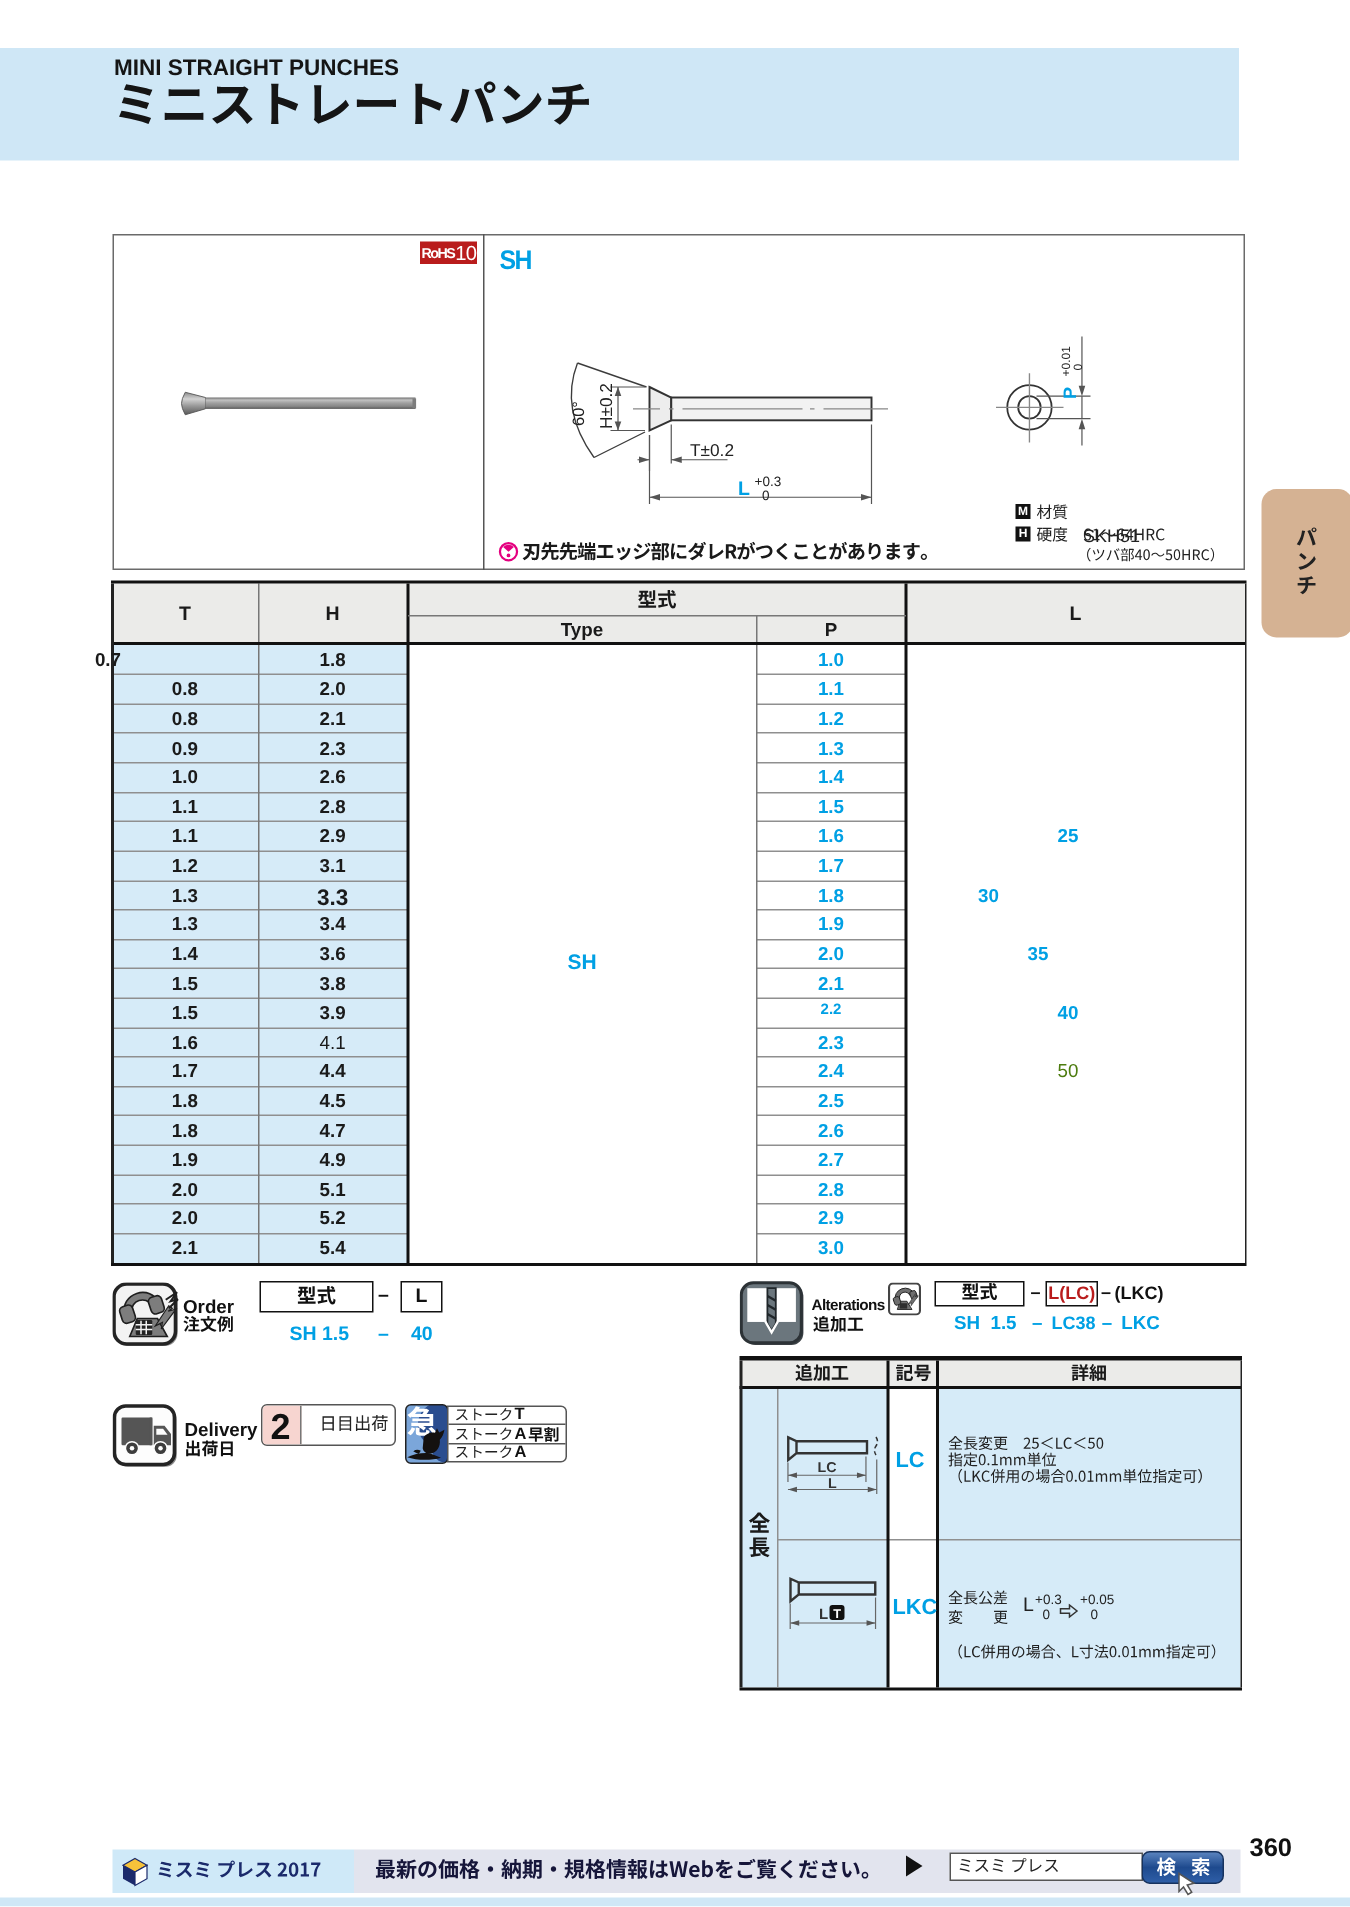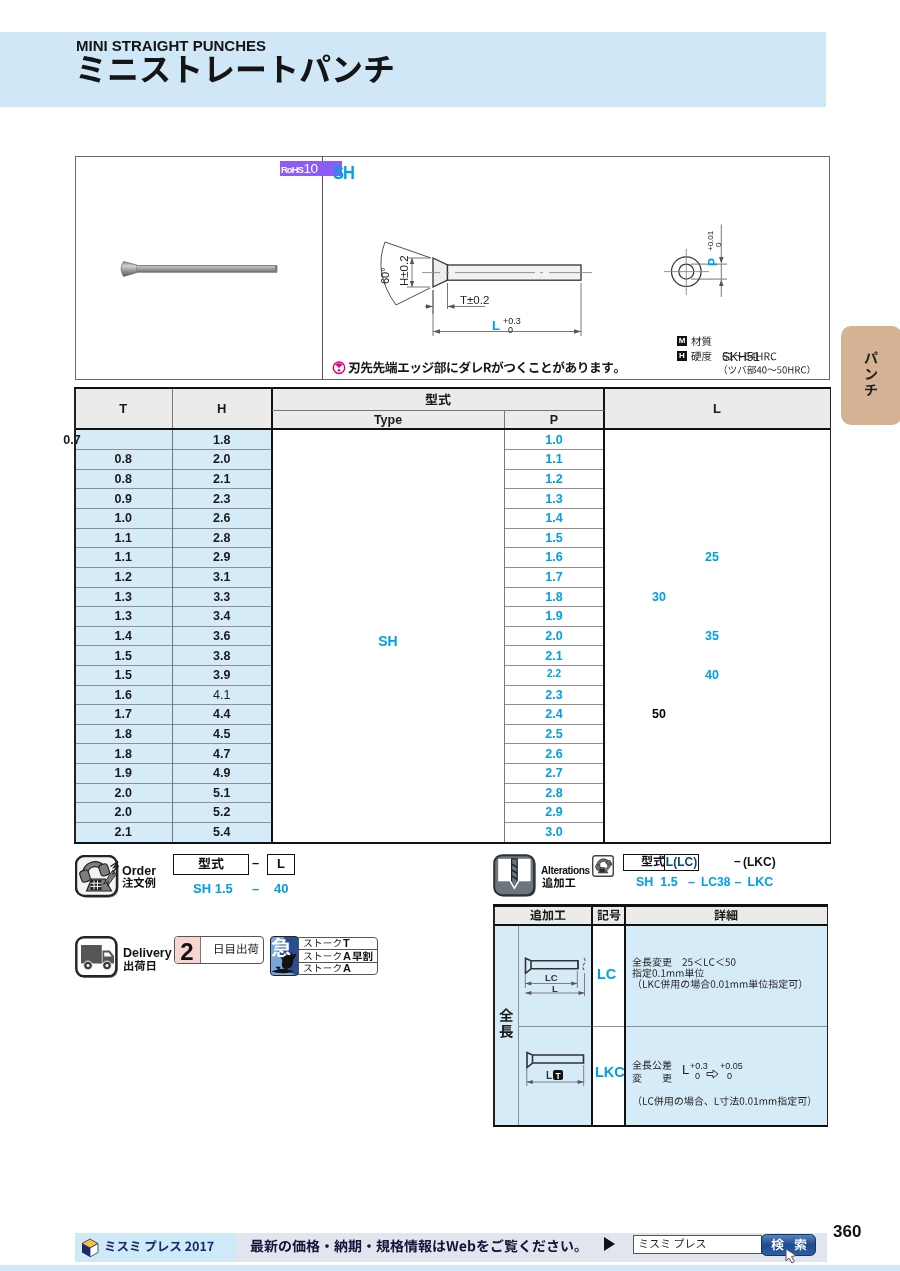--- a/index.html
+++ b/index.html
@@ -36,21 +36,21 @@
 <stop offset="0" stop-color="#8a8a8a"></stop>
         <stop offset="0.3" stop-color="#d2d2d2"></stop>
         <stop offset="0.6" stop-color="#9a9a9a"></stop>
         <stop offset="1" stop-color="#585858"></stop>
       </linearGradient>
     </defs>
 <path d="M5.5 6.5 L19 10 L19 17.5 L5.5 21.5 Q3 17 3 14 Q3 11 5.5 6.5 Z" fill="url(#met2)" stroke="#555" stroke-width="0.6"></path>
 <rect x="19" y="10" width="140" height="7.6" fill="url(#met)"></rect>
 <rect x="157" y="10.6" width="2.4" height="6.6" fill="#7d7d7d"></rect>
 </svg>
-<div class="abs" style="left:279.5px;top:160.5px;width:62px;height:15.5px;background:#8b5cf6;color:#fff;white-space:nowrap;overflow:hidden">
+<div class="abs" style="left:279.5px;top:160.5px;width:38px;height:15.5px;background:#b91c1c;color:#fff;white-space:nowrap;overflow:hidden">
 <span style="position:absolute;left:1.5px;top:3.6px;font-size:9.5px;font-weight:bold;letter-spacing:-1px">RoHS</span>
     <span style="position:absolute;left:24px;top:0.6px;font-size:13.5px;font-weight:normal;letter-spacing:-0.5px">10</span>
   </div>
 <div class="abs b" style="left:332.5px;top:162.5px;font-size:18px;letter-spacing:-1.2px;color:#00a0e4;transform:scaleX(0.92);transform-origin:0 0">SH</div>
 <svg class="abs" style="left:323px;top:156px" width="507" height="224" viewBox="0 0 507 224">
 <g stroke="#3c3c3c" fill="none" stroke-width="1">
 
 <path d="M108 102 L62 86" stroke-width="0.9"></path>
 <path d="M107 132 L73 149" stroke-width="0.9"></path>
 <path d="M62 86 Q50 117 73 149" stroke-width="0.9"></path>
@@ -196,44 +196,44 @@
 <div class="abs" style="left:161.75px;top:530.8000000000001px;width:120px;text-align:center;font-size:12.5px;font-weight:bold;color:#1a1a1a">2.8</div>
 <div class="abs" style="left:494.0px;top:530.8000000000001px;width:120px;text-align:center;font-size:12.5px;font-weight:bold;color:#00a0e4">1.5</div>
 <div class="abs" style="left:63.25px;top:550.4200000000001px;width:120px;text-align:center;font-size:12.5px;font-weight:bold;color:#1a1a1a">1.1</div>
 <div class="abs" style="left:161.75px;top:550.4200000000001px;width:120px;text-align:center;font-size:12.5px;font-weight:bold;color:#1a1a1a">2.9</div>
 <div class="abs" style="left:494.0px;top:550.4200000000001px;width:120px;text-align:center;font-size:12.5px;font-weight:bold;color:#00a0e4">1.6</div>
 <div class="abs" style="left:652.0px;top:550.4200000000001px;width:120px;text-align:center;font-size:12.5px;font-weight:bold;color:#00a0e4">25</div>
 <div class="abs" style="left:63.25px;top:570.0400000000001px;width:120px;text-align:center;font-size:12.5px;font-weight:bold;color:#1a1a1a">1.2</div>
 <div class="abs" style="left:161.75px;top:570.0400000000001px;width:120px;text-align:center;font-size:12.5px;font-weight:bold;color:#1a1a1a">3.1</div>
 <div class="abs" style="left:494.0px;top:570.0400000000001px;width:120px;text-align:center;font-size:12.5px;font-weight:bold;color:#00a0e4">1.7</div>
 <div class="abs" style="left:63.25px;top:589.6600000000001px;width:120px;text-align:center;font-size:12.5px;font-weight:bold;color:#1a1a1a">1.3</div>
-<div class="abs" style="left:161.75px;top:589.6600000000001px;width:120px;text-align:center;font-size:12px;font-weight:bold;color:#1a1a1a">3.3</div>
+<div class="abs" style="left:161.75px;top:589.6600000000001px;width:120px;text-align:center;font-size:15px;font-weight:bold;color:#1a1a1a">3.3</div>
 <div class="abs" style="left:494.0px;top:589.6600000000001px;width:120px;text-align:center;font-size:12.5px;font-weight:bold;color:#00a0e4">1.8</div>
 <div class="abs" style="left:652.0px;top:589.6600000000001px;width:120px;font-size:12.5px;font-weight:bold;color:#00a0e4">30</div>
 <div class="abs" style="left:63.25px;top:609.2800000000001px;width:120px;text-align:center;font-size:12.5px;font-weight:bold;color:#1a1a1a">1.3</div>
 <div class="abs" style="left:161.75px;top:609.2800000000001px;width:120px;text-align:center;font-size:12.5px;font-weight:bold;color:#1a1a1a">3.4</div>
 <div class="abs" style="left:494.0px;top:609.2800000000001px;width:120px;text-align:center;font-size:12.5px;font-weight:bold;color:#00a0e4">1.9</div>
 <div class="abs" style="left:63.25px;top:628.9000000000001px;width:120px;text-align:center;font-size:12.5px;font-weight:bold;color:#1a1a1a">1.4</div>
 <div class="abs" style="left:161.75px;top:628.9000000000001px;width:120px;text-align:center;font-size:12.5px;font-weight:bold;color:#1a1a1a">3.6</div>
 <div class="abs" style="left:494.0px;top:628.9000000000001px;width:120px;text-align:center;font-size:12.5px;font-weight:bold;color:#00a0e4">2.0</div>
-<div class="abs" style="left:652.0px;top:628.9000000000001px;width:120px;text-align:center;font-size:12.5px;font-weight:bold;color:#00a0e4">35</div>
+<div class="abs" style="left:632px;top:628.9000000000001px;width:120px;text-align:center;font-size:12.5px;font-weight:bold;color:#00a0e4">35</div>
 <div class="abs" style="left:63.25px;top:648.5200000000001px;width:120px;text-align:center;font-size:12.5px;font-weight:bold;color:#1a1a1a">1.5</div>
 <div class="abs" style="left:161.75px;top:648.5200000000001px;width:120px;text-align:center;font-size:12.5px;font-weight:bold;color:#1a1a1a">3.8</div>
 <div class="abs" style="left:494.0px;top:648.5200000000001px;width:120px;text-align:center;font-size:12.5px;font-weight:bold;color:#00a0e4">2.1</div>
 <div class="abs" style="left:63.25px;top:668.1400000000001px;width:120px;text-align:center;font-size:12.5px;font-weight:bold;color:#1a1a1a">1.5</div>
 <div class="abs" style="left:161.75px;top:668.1400000000001px;width:120px;text-align:center;font-size:12.5px;font-weight:bold;color:#1a1a1a">3.9</div>
 <div class="abs" style="left:494.0px;top:668.1400000000001px;width:120px;text-align:center;font-size:10px;font-weight:bold;color:#00a0e4">2.2</div>
 <div class="abs" style="left:652.0px;top:668.1400000000001px;width:120px;text-align:center;font-size:12.5px;font-weight:bold;color:#00a0e4">40</div>
 <div class="abs" style="left:63.25px;top:687.76px;width:120px;text-align:center;font-size:12.5px;font-weight:bold;color:#1a1a1a">1.6</div>
 <div class="abs" style="left:161.75px;top:687.76px;width:120px;text-align:center;font-size:12.5px;font-weight:normal;color:#1a1a1a">4.1</div>
 <div class="abs" style="left:494.0px;top:687.76px;width:120px;text-align:center;font-size:12.5px;font-weight:bold;color:#00a0e4">2.3</div>
 <div class="abs" style="left:63.25px;top:707.3800000000001px;width:120px;text-align:center;font-size:12.5px;font-weight:bold;color:#1a1a1a">1.7</div>
 <div class="abs" style="left:161.75px;top:707.3800000000001px;width:120px;text-align:center;font-size:12.5px;font-weight:bold;color:#1a1a1a">4.4</div>
 <div class="abs" style="left:494.0px;top:707.3800000000001px;width:120px;text-align:center;font-size:12.5px;font-weight:bold;color:#00a0e4">2.4</div>
-<div class="abs" style="left:652.0px;top:707.3800000000001px;width:120px;font-size:12.5px;font-weight:bold;color:#000000">50</div>
+<div class="abs" style="left:652.0px;top:707.3800000000001px;width:120px;text-align:center;font-size:12.5px;font-weight:normal;color:#4d7c0f">50</div>
 <div class="abs" style="left:63.25px;top:727.0px;width:120px;text-align:center;font-size:12.5px;font-weight:bold;color:#1a1a1a">1.8</div>
 <div class="abs" style="left:161.75px;top:727.0px;width:120px;text-align:center;font-size:12.5px;font-weight:bold;color:#1a1a1a">4.5</div>
 <div class="abs" style="left:494.0px;top:727.0px;width:120px;text-align:center;font-size:12.5px;font-weight:bold;color:#00a0e4">2.5</div>
 <div class="abs" style="left:63.25px;top:746.6200000000001px;width:120px;text-align:center;font-size:12.5px;font-weight:bold;color:#1a1a1a">1.8</div>
 <div class="abs" style="left:161.75px;top:746.6200000000001px;width:120px;text-align:center;font-size:12.5px;font-weight:bold;color:#1a1a1a">4.7</div>
 <div class="abs" style="left:494.0px;top:746.6200000000001px;width:120px;text-align:center;font-size:12.5px;font-weight:bold;color:#00a0e4">2.6</div>
 <div class="abs" style="left:63.25px;top:766.24px;width:120px;text-align:center;font-size:12.5px;font-weight:bold;color:#1a1a1a">1.9</div>
 <div class="abs" style="left:161.75px;top:766.24px;width:120px;text-align:center;font-size:12.5px;font-weight:bold;color:#1a1a1a">4.9</div>
 <div class="abs" style="left:494.0px;top:766.24px;width:120px;text-align:center;font-size:12.5px;font-weight:bold;color:#00a0e4">2.7</div>
 <div class="abs" style="left:63.25px;top:785.8600000000001px;width:120px;text-align:center;font-size:12.5px;font-weight:bold;color:#1a1a1a">2.0</div>
@@ -303,21 +303,21 @@
 </g>
 <path d="M13.4 14.8 L18.2 7.6 l1.1 0.9 -1.4 0.8 2.3 -0.4 -4.8 6.6 0.3 -2.1 Z" stroke-width="0.4"></path>
 </g>
 <rect x="7.8" y="13.8" width="5" height="3.6" fill="#2e2e2e"></rect>
 </svg>
 <div class="abs" style="left:623px;top:853.5px;width:60px;height:17.5px;border:1.6px solid #111;background:#fff"></div>
 <svg style="position:absolute;left:641px;top:855px;" width="26" height="15" viewBox="0 0 26 15">
     <path transform="translate(0,10.6)" d="M7.3 -9.5V-5.4H8.7V-9.5ZM9.5 -10.1V-4.9C9.5 -4.8 9.5 -4.7 9.3 -4.7C9.1 -4.7 8.5 -4.7 8.0 -4.7C8.2 -4.4 8.4 -3.8 8.4 -3.5C9.3 -3.5 9.9 -3.5 10.3 -3.7C10.8 -3.9 10.9 -4.2 10.9 -4.9V-10.1ZM4.4 -8.5V-7.2H3.3V-8.5ZM1.8 -2.9V-1.6H5.3V-0.6H0.6V0.7H11.4V-0.6H6.7V-1.6H10.2V-2.9H6.7V-3.9H5.7V-6.0H6.8V-7.2H5.7V-8.5H6.6V-9.8H1.1V-8.5H2.0V-7.2H0.7V-6.0H1.9C1.7 -5.4 1.3 -4.8 0.4 -4.3C0.7 -4.1 1.2 -3.6 1.4 -3.3C2.6 -4.0 3.1 -5.0 3.3 -6.0H4.4V-3.7H5.3V-2.9Z M18.5 -10.2C18.5 -9.5 18.5 -8.8 18.6 -8.1H12.6V-6.7H18.6C18.9 -2.5 19.8 1.1 21.9 1.1C23.0 1.1 23.5 0.5 23.7 -1.8C23.3 -1.9 22.8 -2.3 22.5 -2.6C22.4 -1.1 22.3 -0.4 22.0 -0.4C21.1 -0.4 20.4 -3.2 20.1 -6.7H23.4V-8.1H22.3L23.1 -8.9C22.8 -9.3 22.1 -9.8 21.5 -10.2L20.6 -9.4C21.0 -9.0 21.6 -8.5 22.0 -8.1H20.1C20.1 -8.8 20.1 -9.5 20.1 -10.2ZM12.6 -0.7 13.0 0.7C14.6 0.4 16.7 -0.0 18.7 -0.5L18.6 -1.7L16.3 -1.3V-4.0H18.3V-5.4H13.1V-4.0H14.9V-1.1C14.0 -0.9 13.2 -0.8 12.6 -0.7Z" fill="#111"></path>
   </svg>
 <div class="abs b" style="left:687px;top:854px;font-size:12px;color:#111">–</div>
-<div class="abs b" style="left:664px;top:853.5px;width:35px;height:17.5px;border:1.6px solid #111;background:#fff;text-align:center;font-size:12px;line-height:15px;color:#0c4a6e">L(LC)</div>
+<div class="abs b" style="left:697px;top:853.5px;width:35px;height:17.5px;border:1.6px solid #111;background:#fff;text-align:center;font-size:12px;line-height:15px;color:#b91c1c">L(LC)</div>
 <div class="abs b" style="left:734px;top:854px;font-size:12px;color:#111">–</div>
 <div class="abs b" style="left:743px;top:855px;font-size:12px;color:#111">(LKC)</div>
 <div class="abs b" style="left:636px;top:875px;font-size:12.5px;color:#00a0e4">SH&nbsp;&nbsp;1.5</div>
 <div class="abs b" style="left:688px;top:875px;font-size:12.5px;color:#00a0e4">–</div>
 <div class="abs b" style="left:701px;top:875px;font-size:12px;color:#00a0e4">LC38</div>
 <div class="abs b" style="left:734.5px;top:875px;font-size:12.5px;color:#00a0e4">–</div>
 <div class="abs b" style="left:747.5px;top:875px;font-size:12.5px;color:#00a0e4">LKC</div>
 <svg class="abs" style="left:75px;top:936px" width="45" height="44" viewBox="0 0 45 44">
 <rect x="2.8" y="2.8" width="40" height="39" rx="7.5" fill="#8d8d8d"></rect>
 <rect x="1.3" y="1.3" width="40" height="39" rx="7.5" fill="#fdfdfd" stroke="#242424" stroke-width="2.4"></rect>

